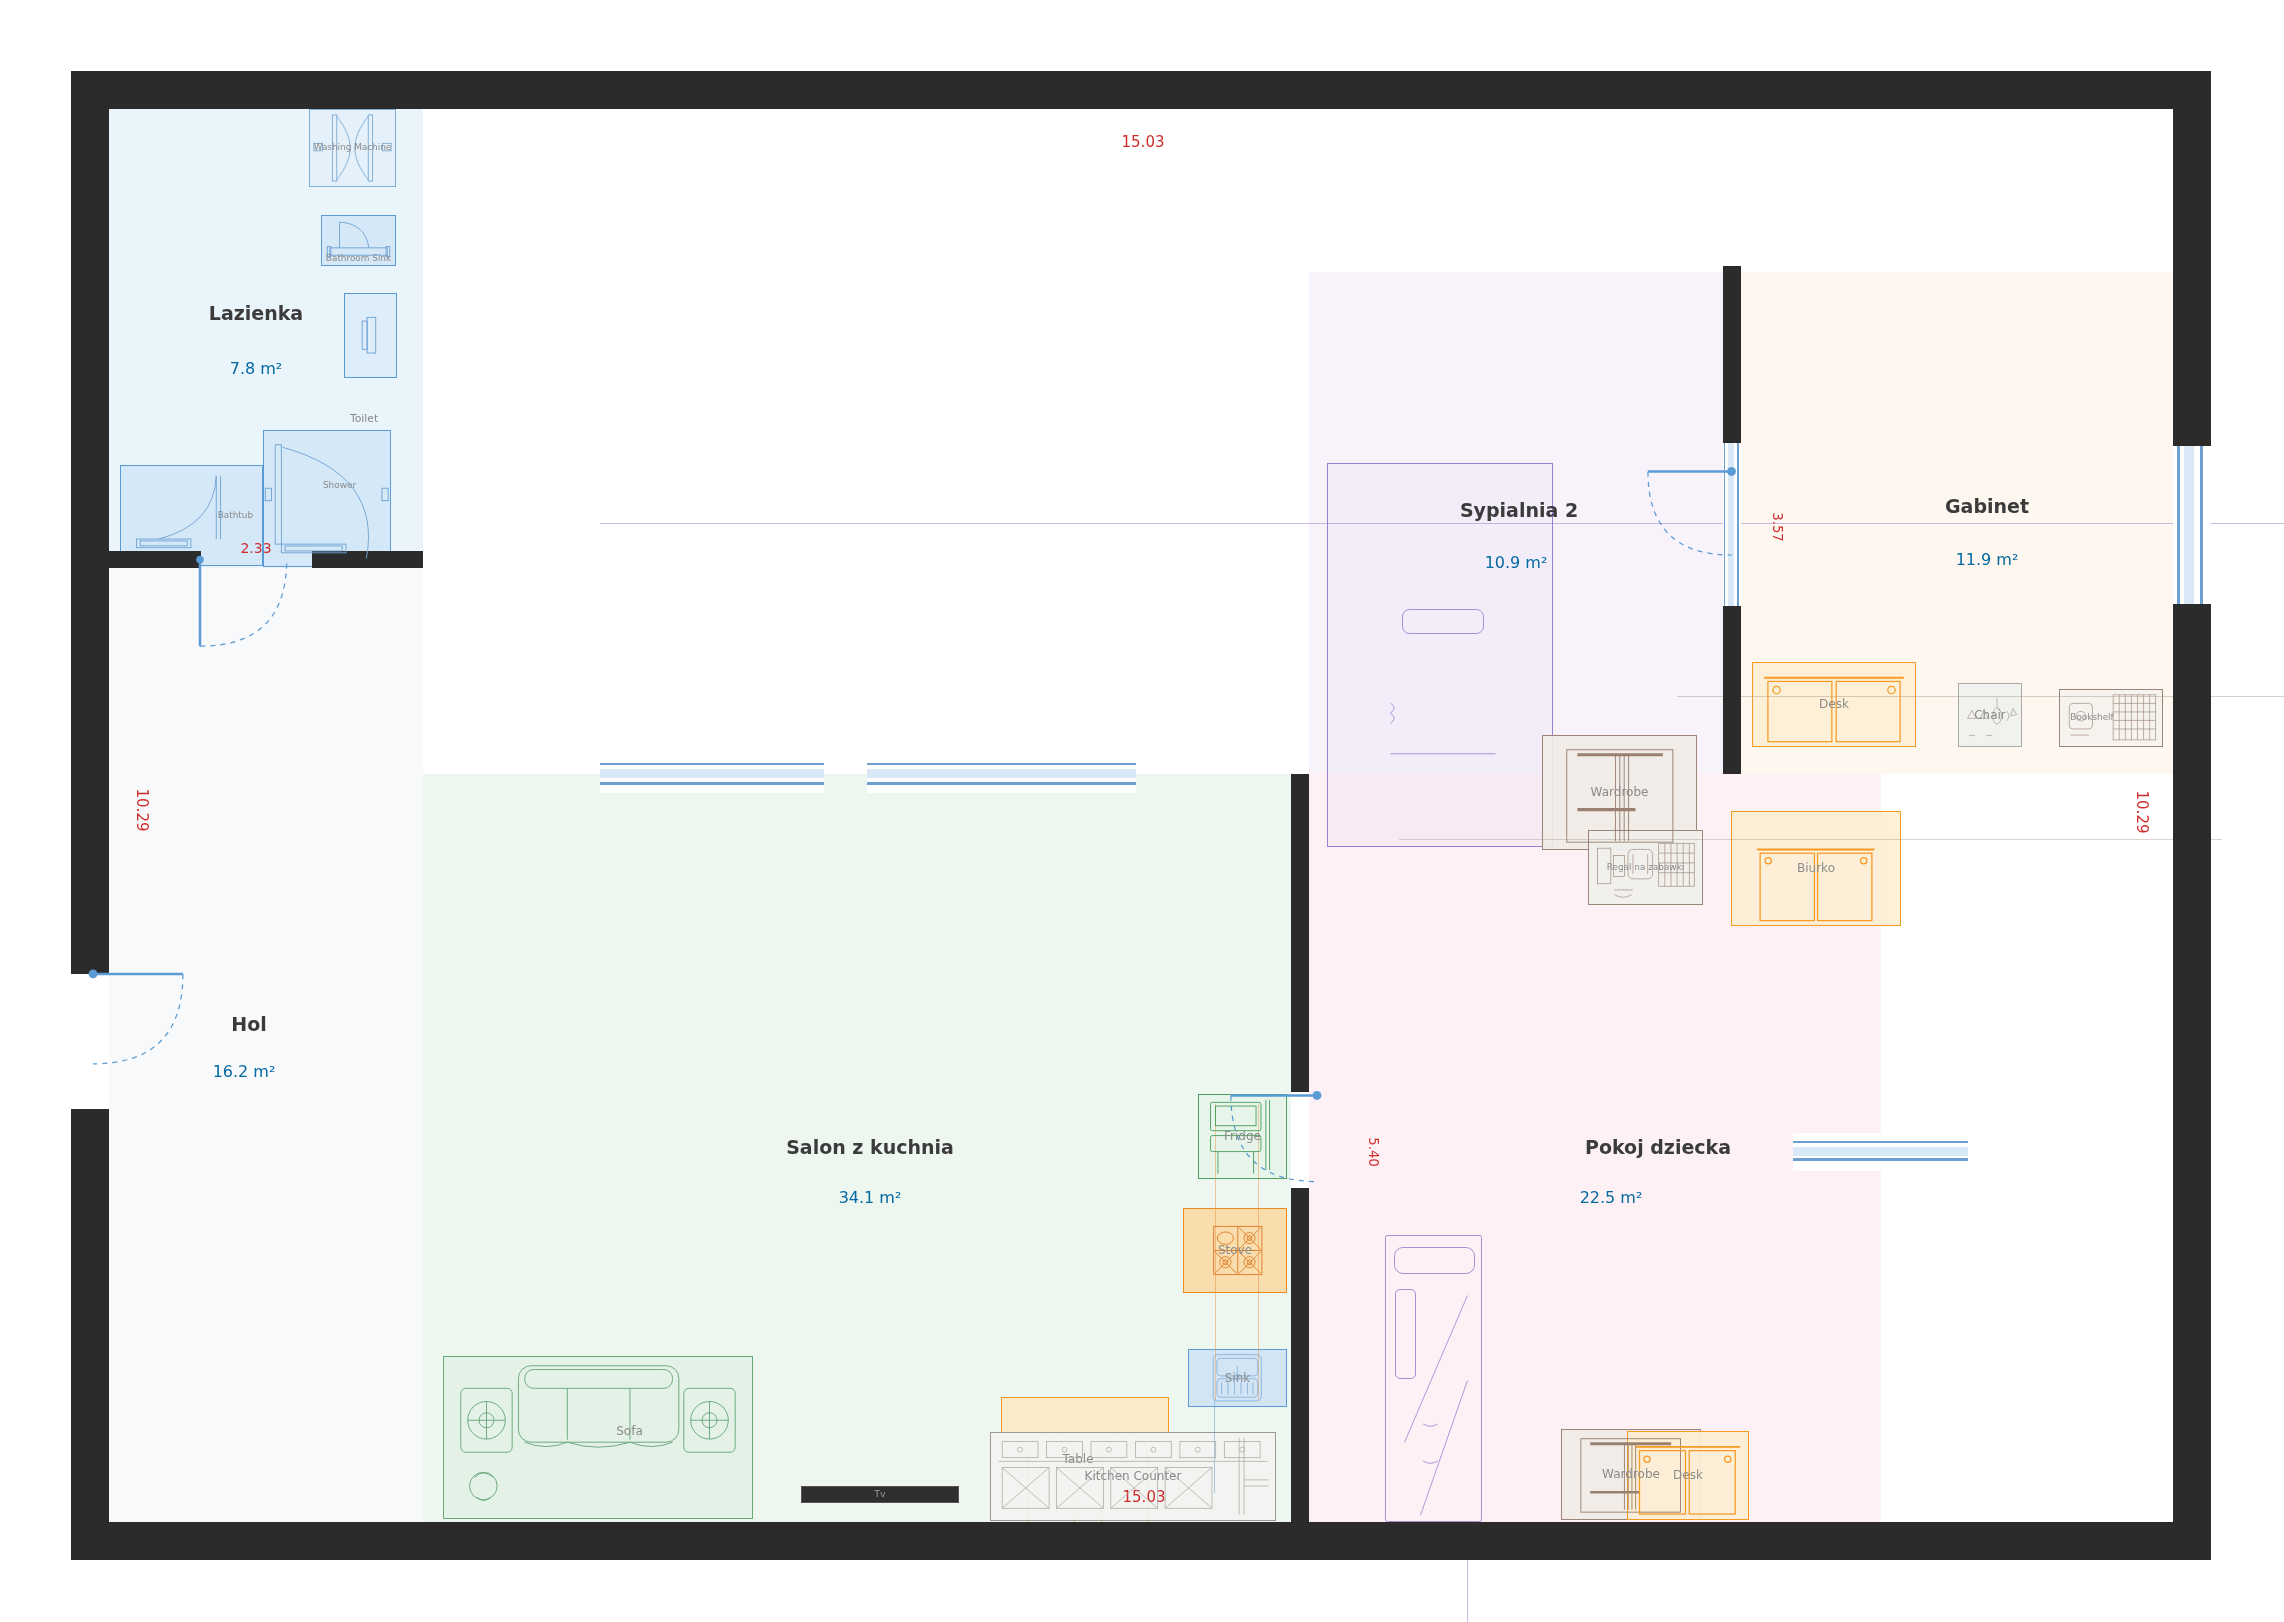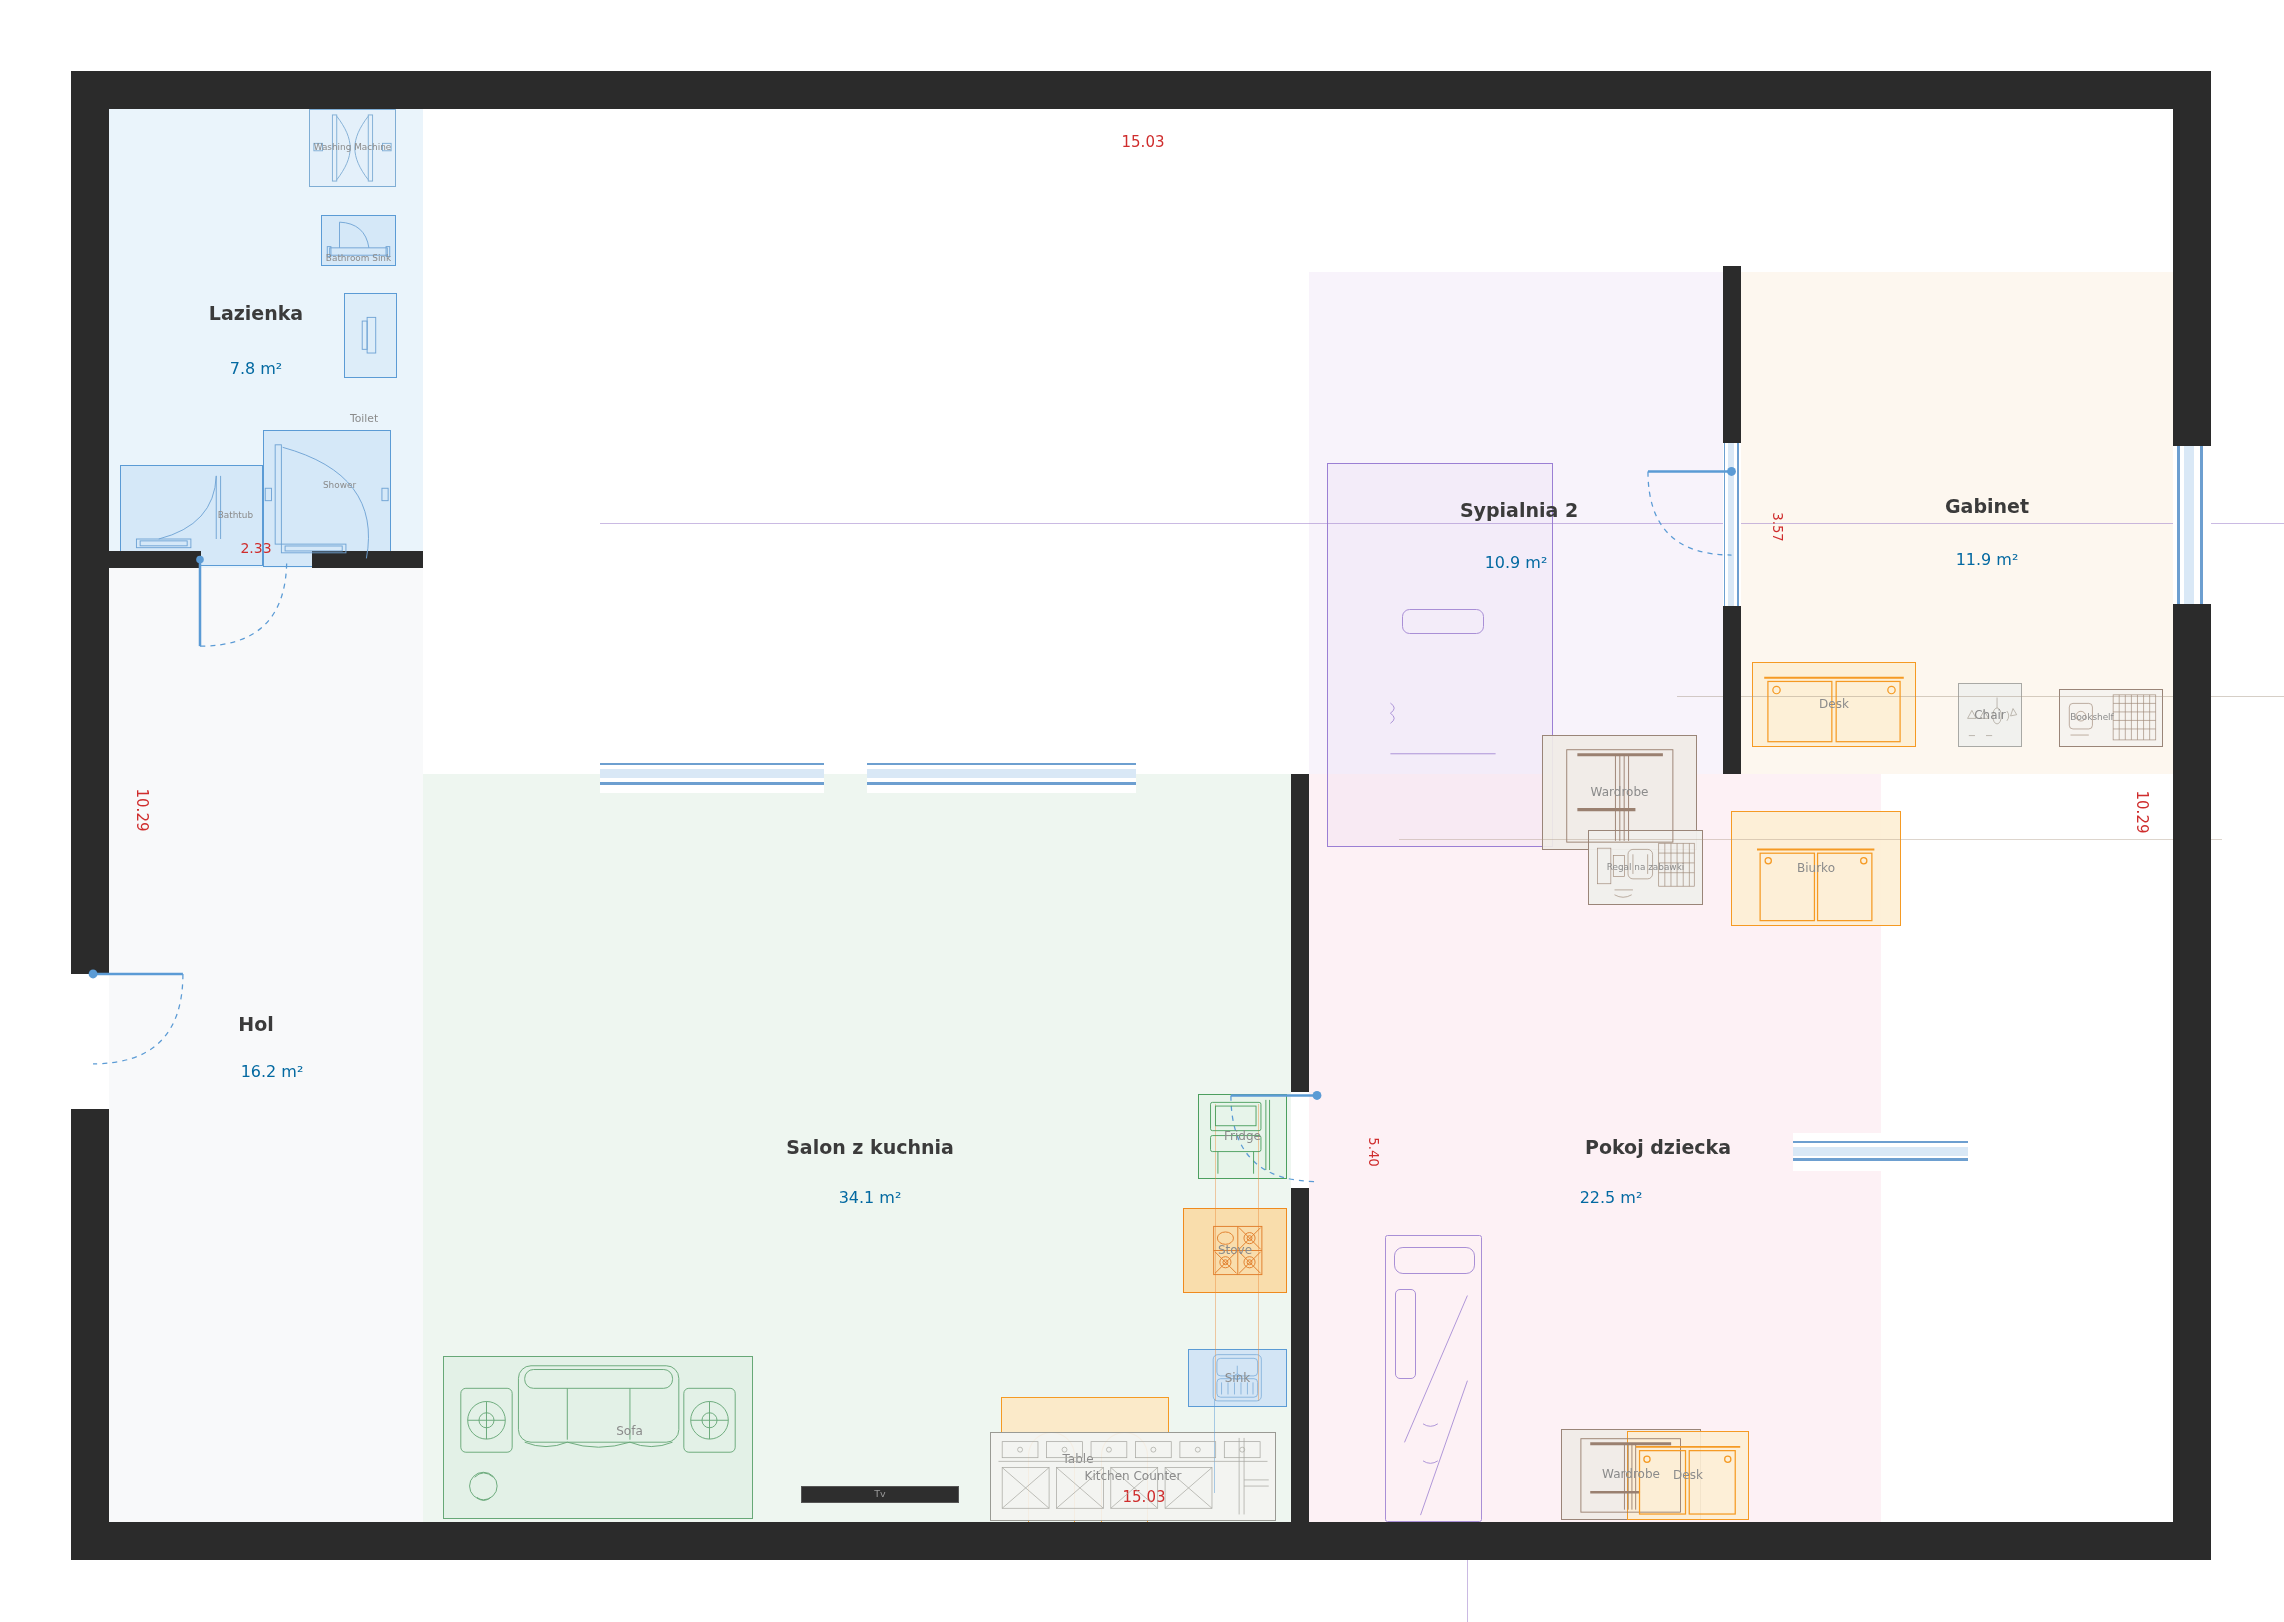--- a/index.html
+++ b/index.html
@@ -385,22 +385,22 @@
     <g stroke="#5b9bd5" fill="none">
       <line x1="2604" y1="745" x2="2736" y2="745" stroke-width="4"></line>
       <path d="M2604,745 Q2604,877 2736,877" stroke-width="2" stroke-dasharray="8 8"></path>
       <circle cx="2736" cy="745" r="7" fill="#5b9bd5" stroke="none"></circle>
     </g>
   </svg>
 
   <div class="rtitle" style="left:256px;top:313px;">Lazienka</div>
   <div class="rarea" style="left:256px;top:368px;">7.8 m²</div>
 
-  <div class="rtitle" style="left:256px;top:1024px;">Hol</div>
-  <div class="rarea" style="left:272px;top:1071px;">16.2 m²</div>
+  <div class="rtitle" style="left:249px;top:1024px;">Hol</div>
+  <div class="rarea" style="left:244px;top:1071px;">16.2 m²</div>
 
   <div class="rtitle" style="left:870px;top:1147px;">Salon z kuchnia</div>
   <div class="rarea" style="left:870px;top:1197px;">34.1 m²</div>
 
   <div class="rtitle" style="left:1519px;top:510px;">Sypialnia 2</div>
   <div class="rarea" style="left:1516px;top:562px;">10.9 m²</div>
 
   <div class="rtitle" style="left:1987px;top:506px;">Gabinet</div>
   <div class="rarea" style="left:1987px;top:559px;">11.9 m²</div>
 

